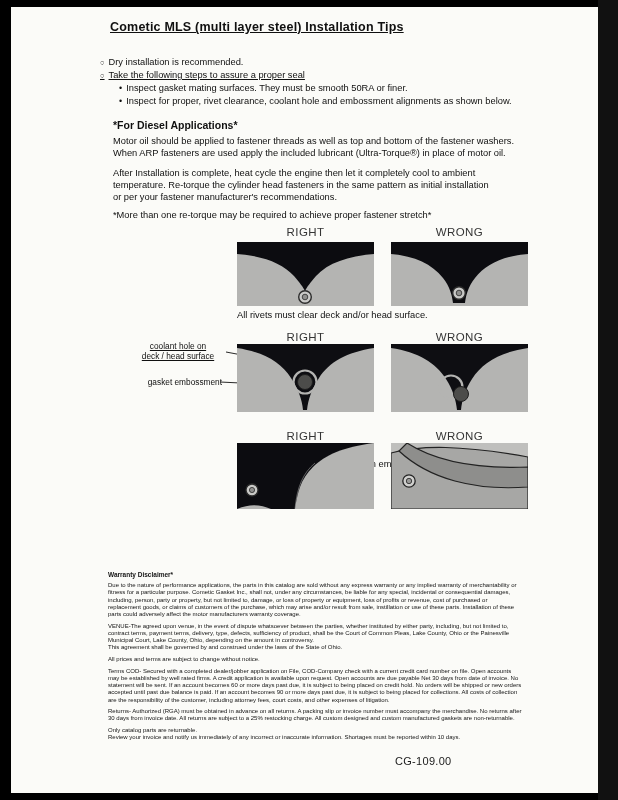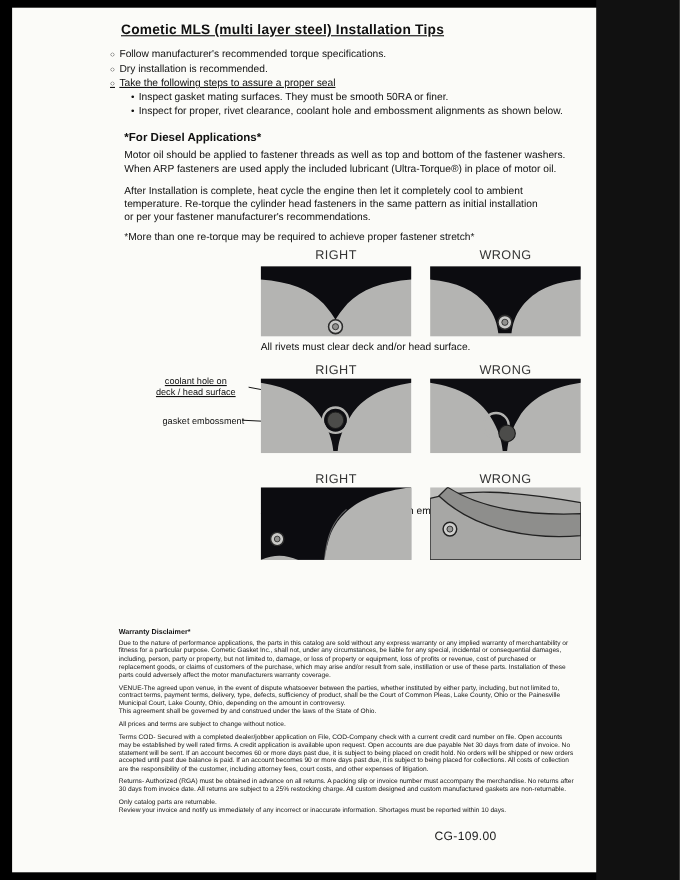--- a/index.html
+++ b/index.html
@@ -1,18 +1,18 @@
 <!DOCTYPE html>
 <html><head>
 <meta charset="utf-8">
 <style>
   * { margin:0; padding:0; box-sizing:border-box; }
   html,body { width:618px; height:800px; }
   body { font-family:"Liberation Sans", sans-serif; background:#111; }
-  #screen { position:relative; width:542px; height:800px; background:#000; overflow:hidden; }
+  #screen { position:relative; width:598px; height:800px; background:#000; overflow:hidden; }
   .sheet { position:absolute; left:11px; top:7px; width:597px; height:786px; background:#fbfbf8; color:#101010; }
 
   .title { position:absolute; left:99px; top:13px; font-size:12.5px; font-weight:bold;
            text-decoration:underline; letter-spacing:0.2px; white-space:nowrap; }
 
   .bullet { position:absolute; left:89px; font-size:9.3px; white-space:nowrap; }
   .bullet .marker { font-size:7.5px; margin-right:4px; }
   .b0 { top:37px; } .b1 { top:50px; } .b2 { top:63px;text-decoration:underline; }
   .subbullet { position:absolute; left:108px; font-size:9.3px; white-space:nowrap; }
   .subbullet .marker { font-size:9px; margin-right:4px; }
@@ -48,23 +48,20 @@
   .footer-code { position:absolute; left:384px; top:748px; font-size:11px; color:#1a1a1a; letter-spacing:0.3px; }
 </style>
 </head>
 <body>
 
 <div id="screen">
   <div class="sheet">
 
     <div class="title">Cometic MLS (multi layer steel) Installation Tips</div>
 
-    <div class="bullet b0">
-      <span class="marker">○</span><span>Follow manufacturer's recommended torque specifications.</span>
-    </div>
     <div class="bullet b1">
       <span class="marker">○</span><span>Dry installation is recommended.</span>
     </div>
     <div class="bullet b2">
       <span class="marker">○</span><span>Take the following steps to assure a proper seal</span>
     </div>
     <div class="subbullet s0">
       <span class="marker">•</span><span>Inspect gasket mating surfaces.  They must be smooth 50RA or finer.</span>
     </div>
     <div class="subbullet s1">

